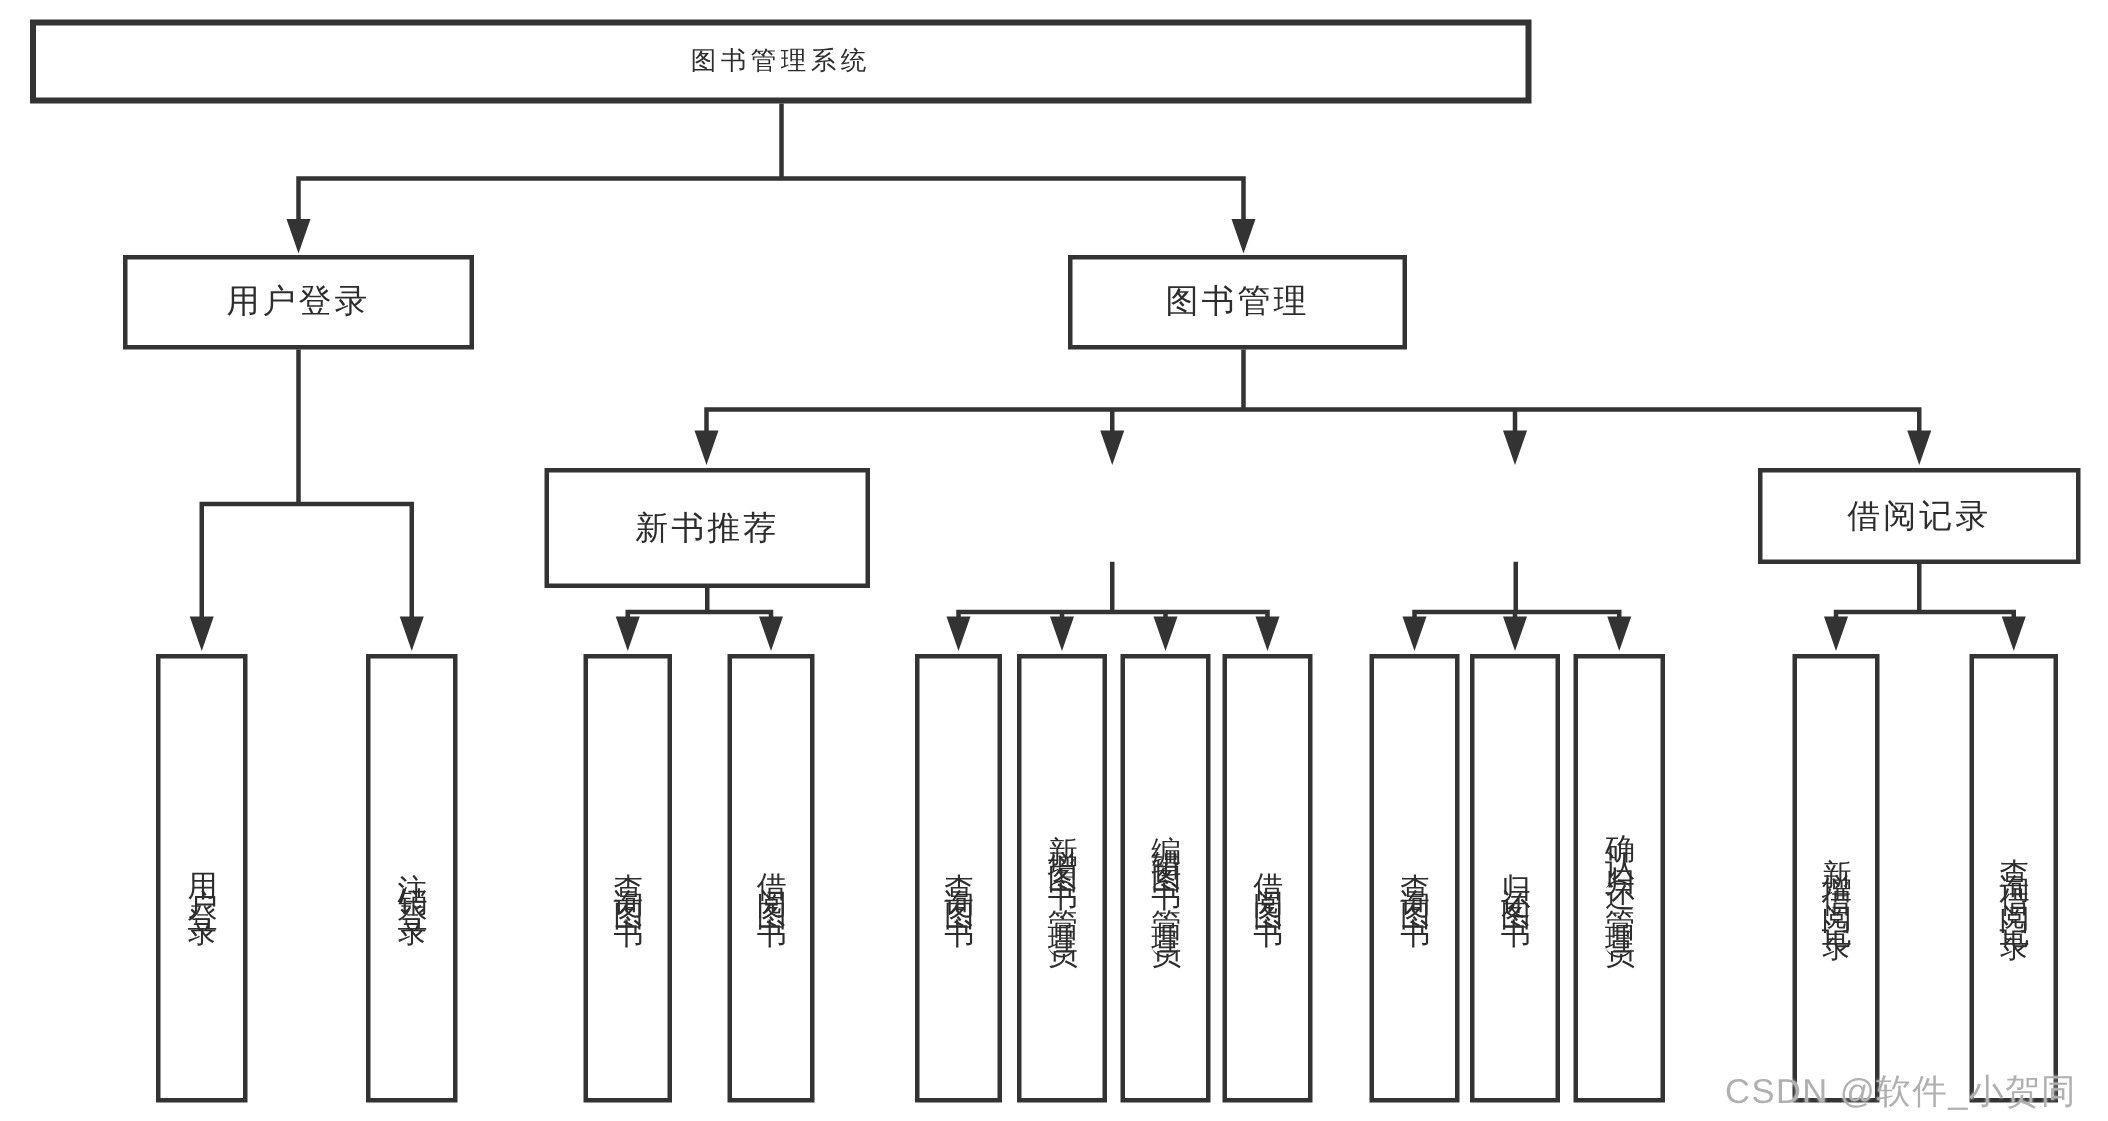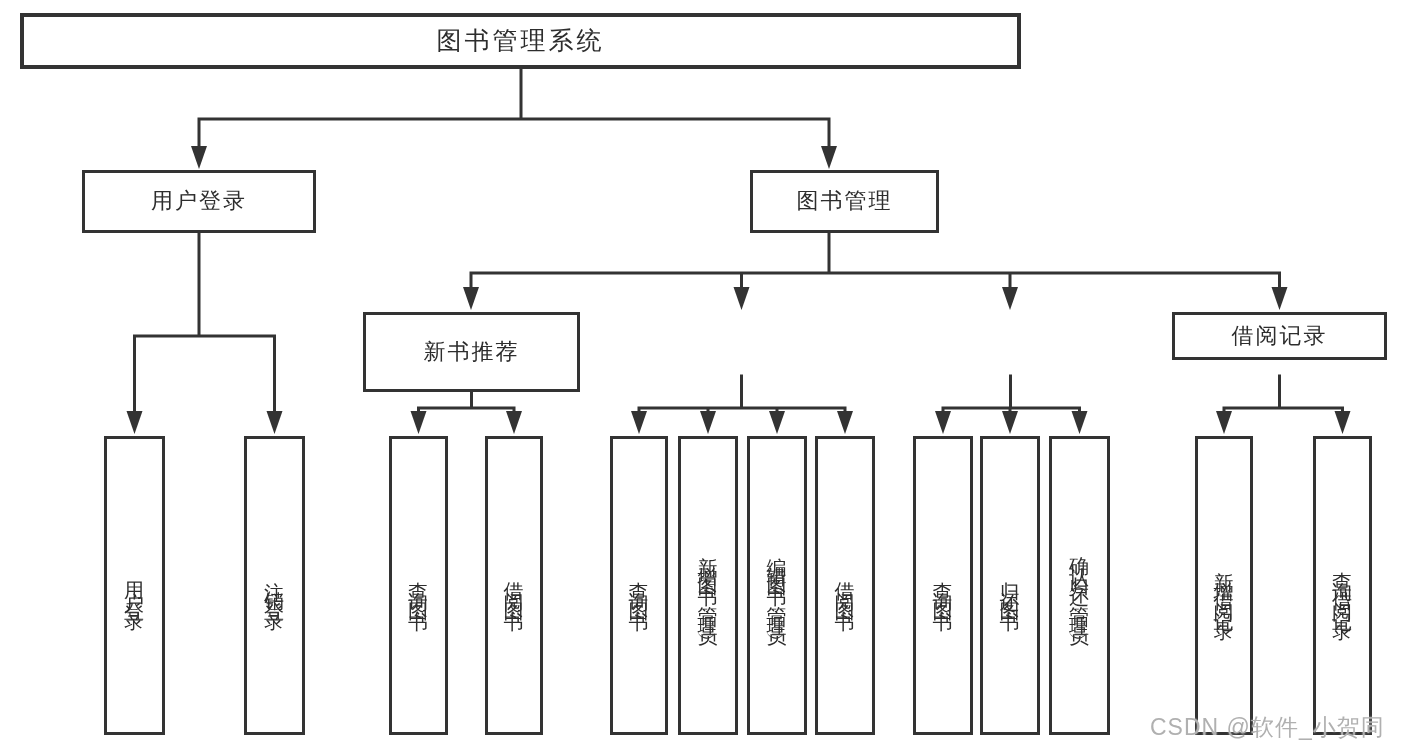--- a/index.html
+++ b/index.html
@@ -7,21 +7,21 @@
     position:relative; width:1405px; height:747px; background:#ffffff;
     font-family:"Liberation Sans","DejaVu Sans",sans-serif; overflow:hidden;
   }
   .connectors { position:absolute; left:0; top:0; width:1405px; height:747px; }
   .node {
     position:absolute; box-sizing:border-box; background:#ffffff;
     border:3px solid #333333; color:#2d2d2d;
     display:flex; align-items:center; justify-content:center;
     text-align:center; line-height:1.1;
   }
-  .root  { border-width:4px; font-size:25px; letter-spacing:3px; }
+  .root  { border-width:4px; font-size:17px; letter-spacing:3px; }
   .lvl   { font-size:22px; letter-spacing:2px; }
   .leaf  { }
   .vtext {
     writing-mode:vertical-rl; font-size:20px; letter-spacing:10px;
     color:#2d2d2d; white-space:nowrap;
   }
   .watermark {
     position:absolute; left:1150px; top:712px; font-size:23px;
     color:#b0b0b0; letter-spacing:1px; z-index:10;
     text-shadow:0 0 2px rgba(255,255,255,0.9);
@@ -75,24 +75,24 @@
       <polygon points="1002,411 1018,411 1010,434"></polygon>
       <polygon points="1071.5,411 1087.5,411 1079.5,434"></polygon>
       <polygon points="1216,411 1232,411 1224,434"></polygon>
       <polygon points="1334.5,411 1350.5,411 1342.5,434"></polygon>
     </g>
   </svg>
 
   <div class="node root" style="left:20px; top:13px; width:1001px; height:56px;">图书管理系统</div>
 
   <div class="node lvl" style="left:82px; top:170px; width:234px; height:63px;">用户登录</div>
-  <div class="node lvl" style="left:712px; top:170px; width:189px; height:63px;margin-left:38px;">图书管理</div>
+  <div class="node lvl" style="left:712px; top:170px; width:226px; height:63px;">图书管理</div>
 
   <div class="node lvl" style="left:363px; top:312px; width:217px; height:80px;">新书推荐</div>
-  <div class="node lvl" style="left:1172px; top:312px; width:215px; height:48px;">借阅记录</div>
+  <div class="node lvl" style="left:1172px; top:312px; width:215px; height:64px;">借阅记录</div>
 
   <div class="node leaf" style="left:104px; top:436px; width:61px; height:299px;">
     <span class="vtext">用户登录</span>
   </div>
   <div class="node leaf" style="left:244px; top:436px; width:61px; height:299px;">
     <span class="vtext">注销登录</span>
   </div>
 
   <div class="node leaf" style="left:389px; top:436px; width:59px; height:299px;">
     <span class="vtext">查询图书</span>

